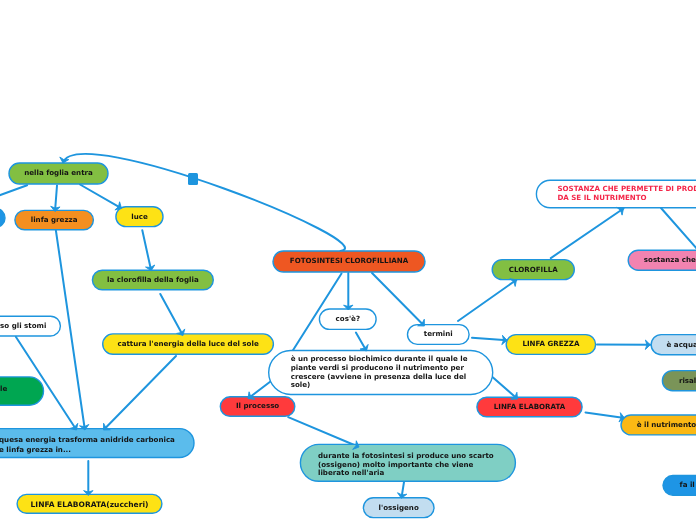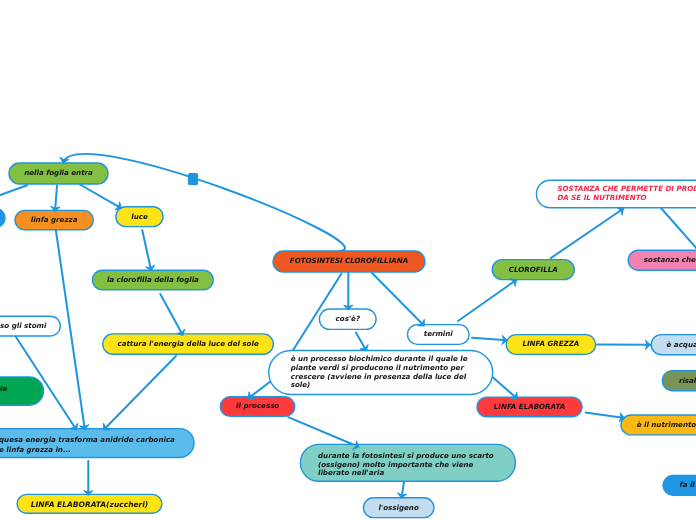--- a/index.html
+++ b/index.html
@@ -1,18 +1,18 @@
 <!DOCTYPE html>
 <html><head>
 <meta charset="utf-8">
 <title>Mappa concettuale - Fotosintesi clorofilliana</title>
 <style>
   html,body{margin:0;padding:0;background:#ffffff;}
   body{font-family:"DejaVu Sans",sans-serif;}
-  #page{position:relative;width:696px;height:520px;overflow:hidden;background:#ffffff;font-style:italic;}
+  #page{position:relative;width:696px;height:520px;overflow:hidden;background:#ffffff;}
   #canvas{position:absolute;left:0;top:0;}
   .edge{fill:none;stroke-linecap:round;stroke-linejoin:round;}
   .nlabel{font-family:"DejaVu Sans",sans-serif;font-weight:bold;dominant-baseline:middle;}
 </style>
 </head>
 <body>
 
 <div id="page">
 <svg id="canvas" width="696" height="520" viewBox="0 0 696 520" xmlns="http://www.w3.org/2000/svg">
  <g id="edges">

